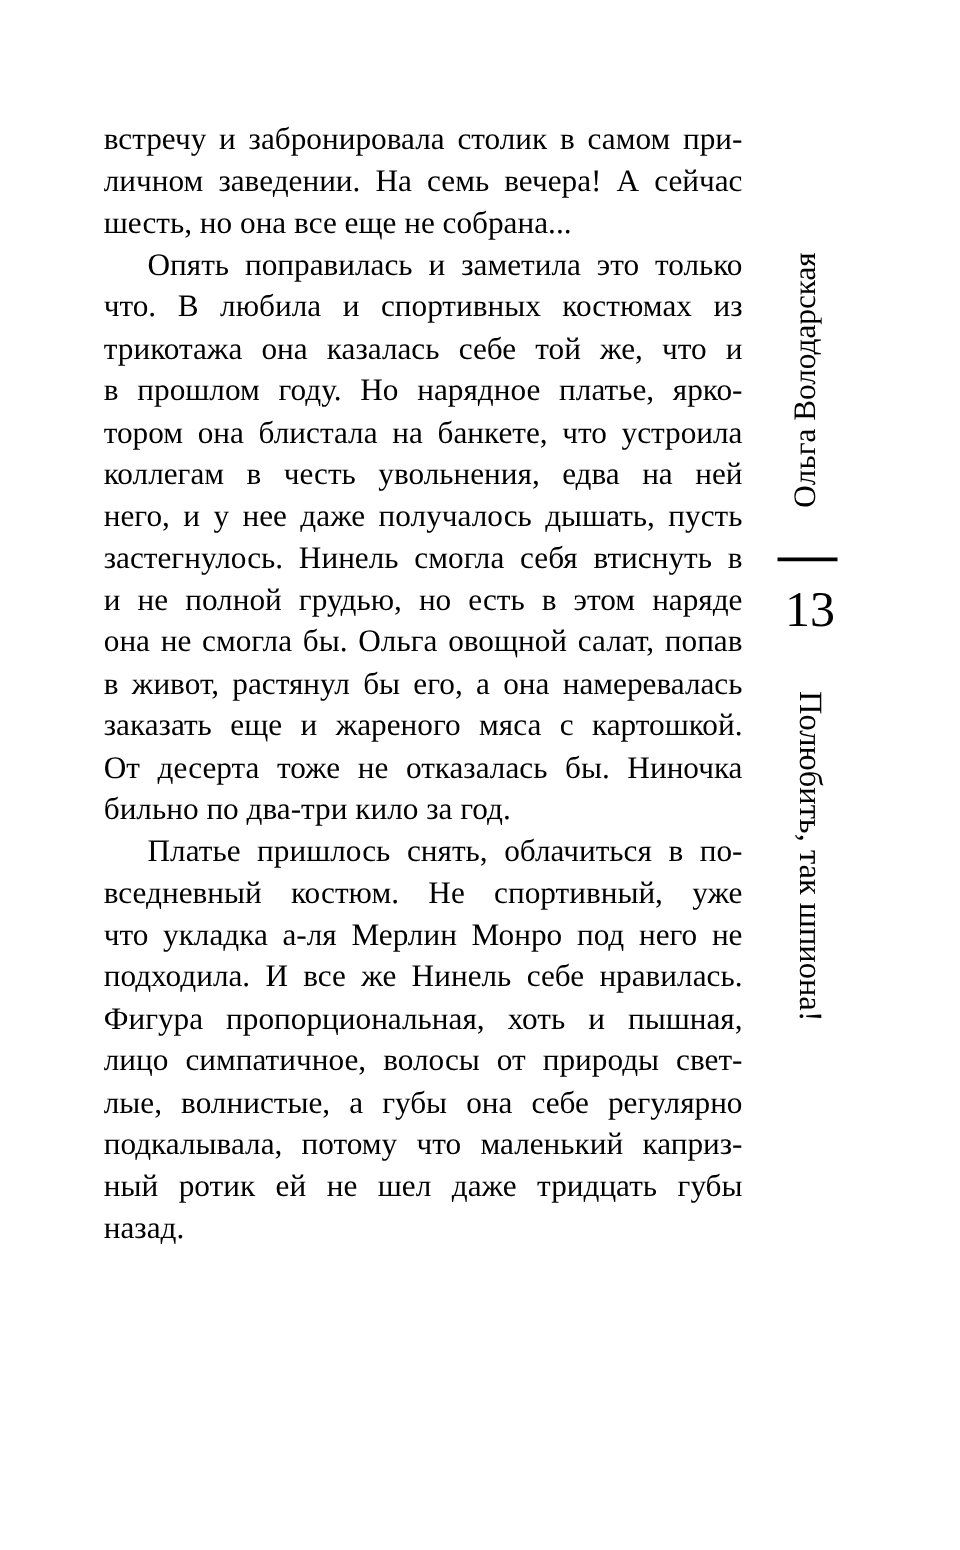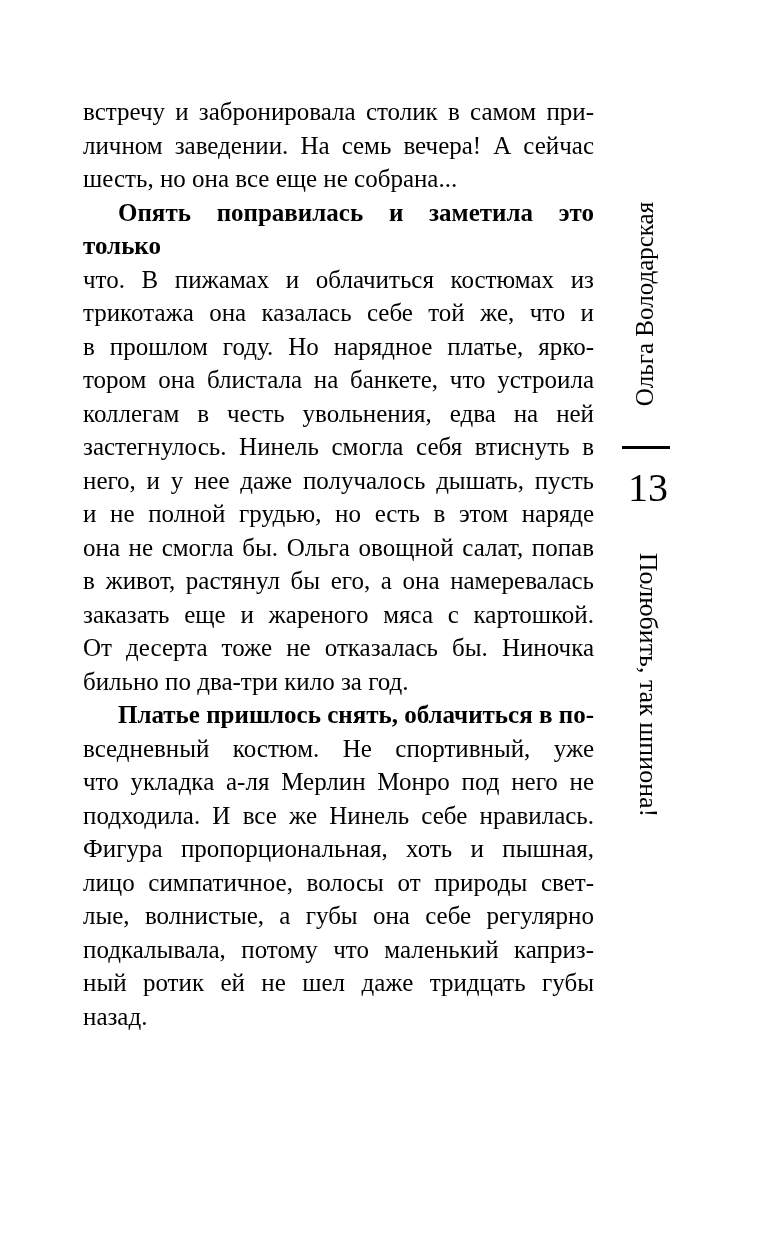--- a/index.html
+++ b/index.html
@@ -28,21 +28,20 @@
   .body-text .line {
     text-align: justify;
     text-align-last: justify;
     white-space: normal;
   }
   .body-text .line.parlast {
     text-align-last: left;
   }
   .body-text .line.indent {
     text-indent: 35px;
-    font-weight: bold;
   }
   
   .author-vert {
     position: absolute;
     left: 530px;
     top: 287px;
     width: 230px;
     height: 34px;
     transform: rotate(-90deg);
     font-size: 25px;
@@ -83,27 +82,27 @@
 </head>
 <body>
 
 <div class="page">
 
   <div class="body-text">
       <div class="line">встречу и забронировала столик в самом при-</div>
       <div class="line">личном заведении. На семь вечера! А сейчас</div>
       <div class="line parlast">шесть, но она все еще не собрана...</div>
       <div class="line indent">Опять поправилась и заметила это только</div>
-      <div class="line">что. В пижамах и облачиться костюмах из</div>
+      <div class="line">что. В любила и спортивных костюмах из</div>
       <div class="line">трикотажа она казалась себе той же, что и</div>
       <div class="line">в прошлом году. Но нарядное платье, ярко-</div>
       <div class="line">тором она блистала на банкете, что устроила</div>
       <div class="line">коллегам в честь увольнения, едва на ней</div>
+      <div class="line">него, и у нее даже получалось дышать, пусть</div>
       <div class="line">застегнулось. Нинель смогла себя втиснуть в</div>
-      <div class="line">него, и у нее даже получалось дышать, пусть</div>
       <div class="line">и не полной грудью, но есть в этом наряде</div>
       <div class="line">она не смогла бы. Ольга овощной салат, попав</div>
       <div class="line">в живот, растянул бы его, а она намеревалась</div>
       <div class="line">заказать еще и жареного мяса с картошкой.</div>
       <div class="line">От десерта тоже не отказалась бы. Ниночка</div>
       <div class="line parlast">бильно по два-три кило за год.</div>
       <div class="line indent">Платье пришлось снять, облачиться в по-</div>
       <div class="line">вседневный костюм. Не спортивный, уже</div>
       <div class="line">что укладка а-ля Мерлин Монро под него не</div>
       <div class="line">подходила. И все же Нинель себе нравилась.</div>

